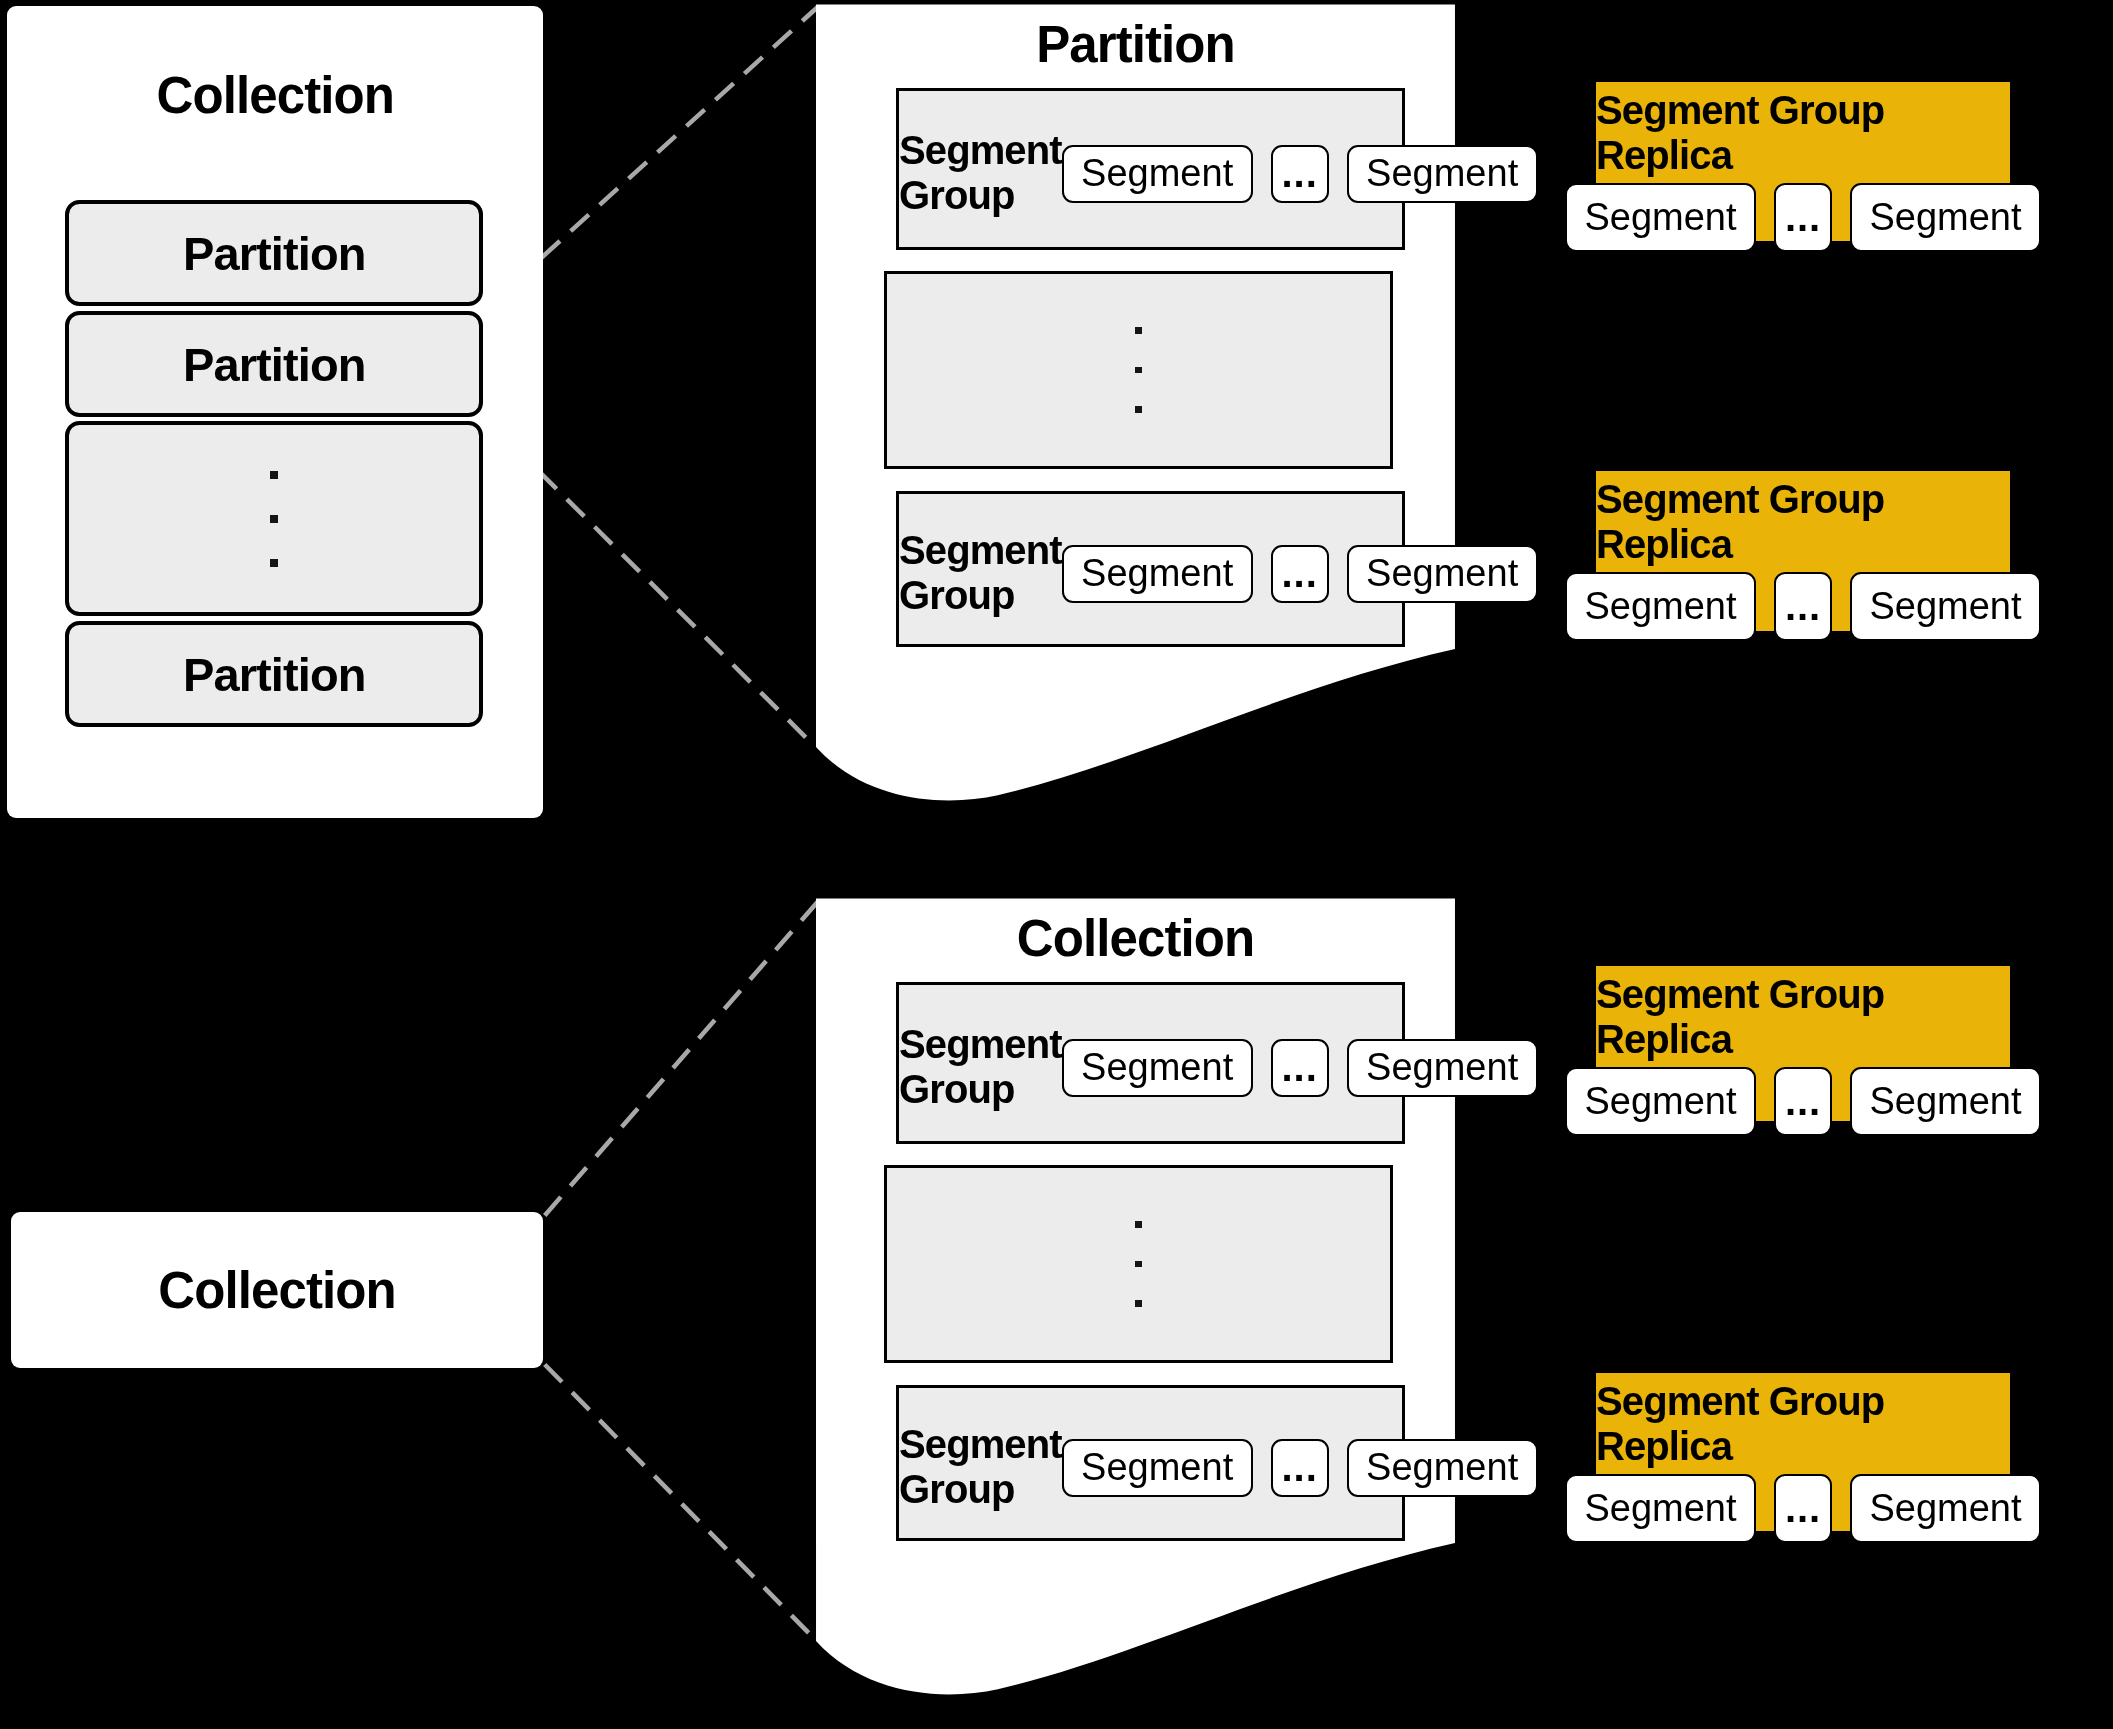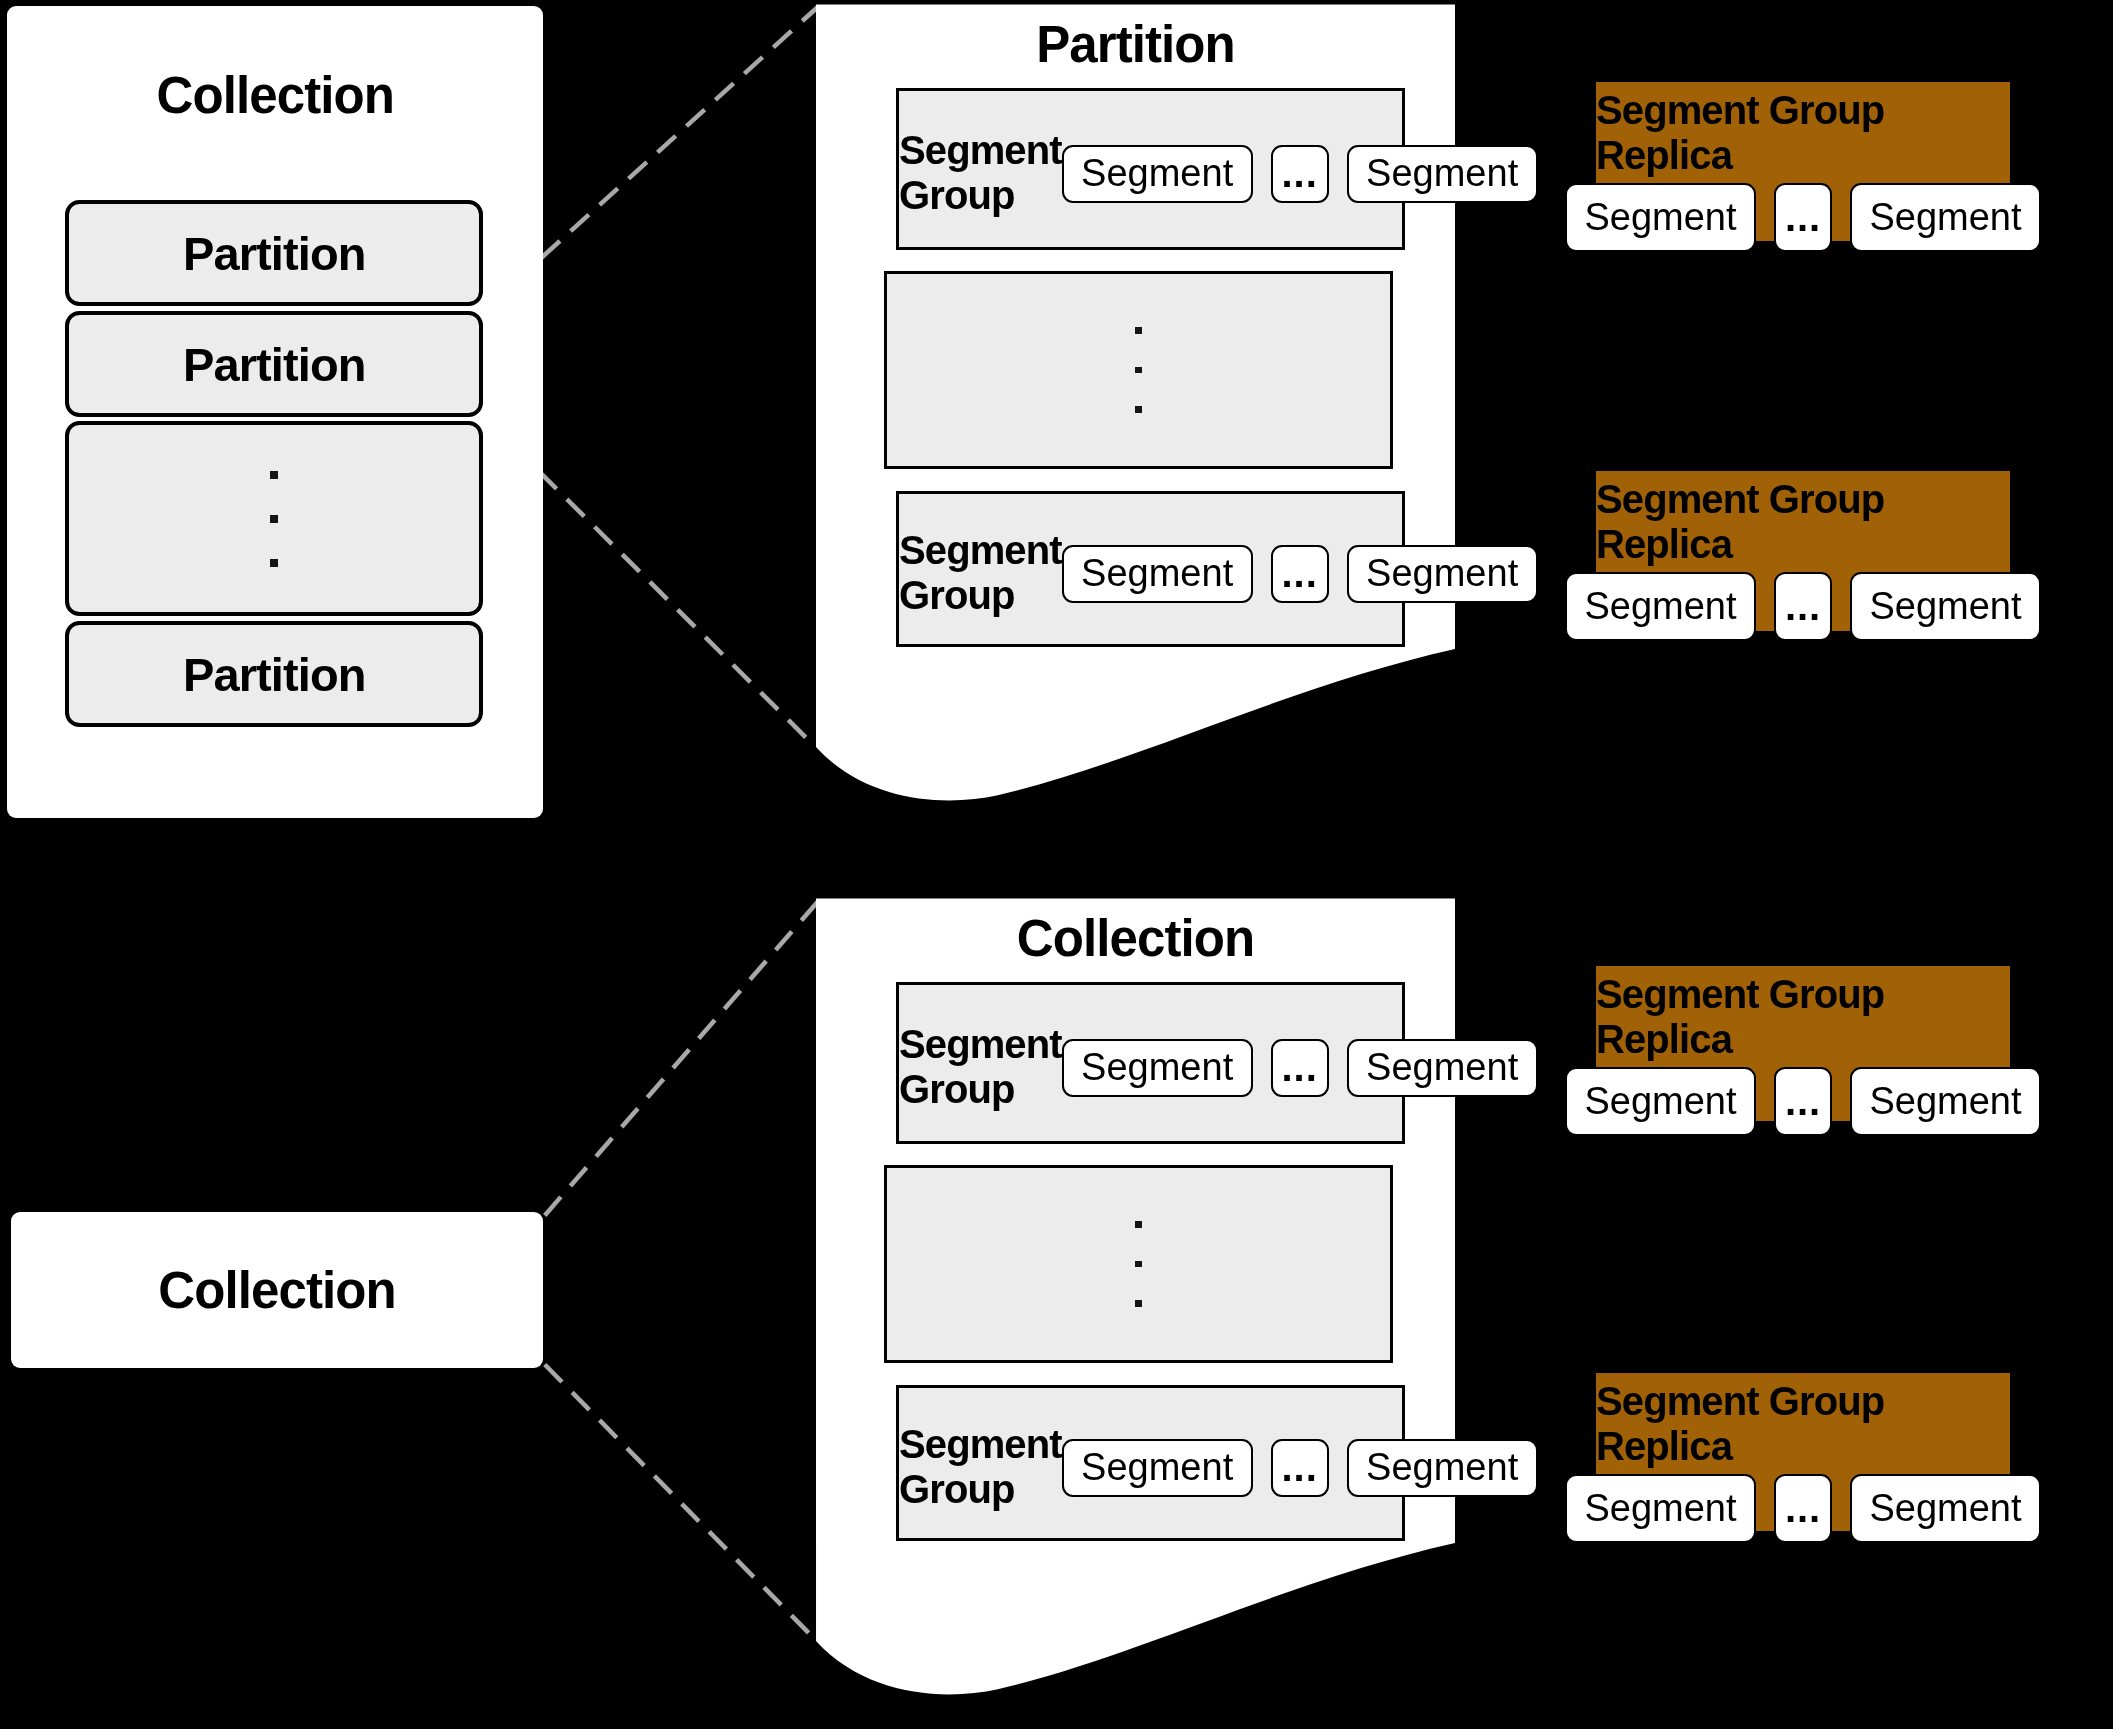--- a/index.html
+++ b/index.html
@@ -51,21 +51,21 @@
   }
   .dots-box{width:58px;font-weight:700;font-size:40px;letter-spacing:0.9px;}
   .spacer-box{
     position:absolute;left:68px;width:509px;height:198px;
     background:#ececec;border:3.6px solid #000;box-sizing:border-box;
     display:flex;align-items:center;justify-content:center;
   }
 
   
   .replica{
-    position:absolute;left:1596px;width:414px;height:156px;background:#a16207;
+    position:absolute;left:1596px;width:414px;height:156px;background:#eab308;
     display:flex;flex-direction:column;align-items:center;box-sizing:border-box;
   }
   .replica-title{margin-top:5.5px;font-size:40px;font-weight:700;letter-spacing:-0.9px;}
   .replica .seg-row{margin-top:5.5px;}
   .replica .seg-box{height:69px;}
 
   
   .card-sm{
     position:absolute;left:11px;top:1212px;width:532px;height:156px;
     background:#fff;border-radius:9px;

